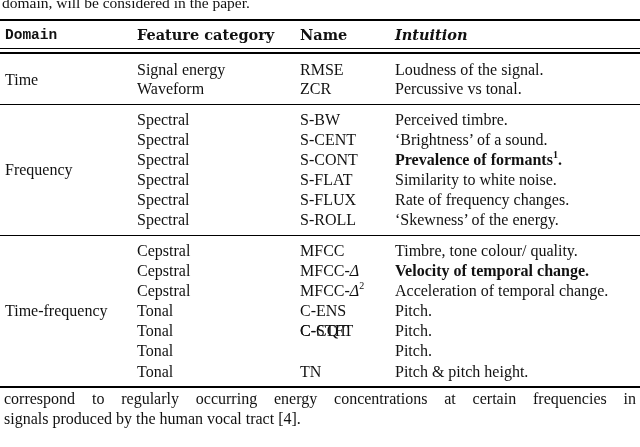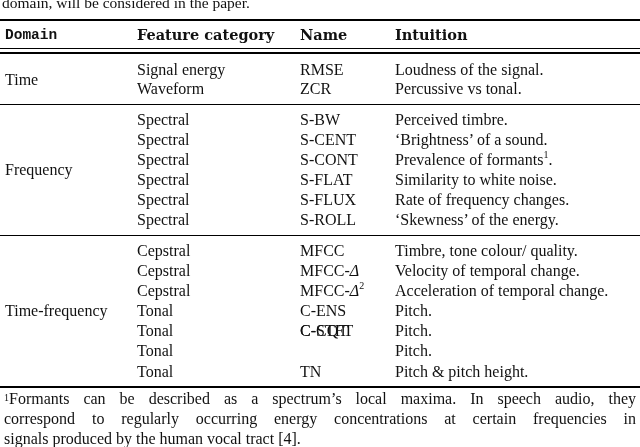--- a/index.html
+++ b/index.html
@@ -39,21 +39,21 @@
 
 <div class="page">
   <div class="lead">domain, will be considered in the paper.</div>
 
   <div class="rule" style="top:19px;height:2px;"></div>
 
   <div>
     <span class="cell hdr c1" style="top:25px;font-family:Liberation Mono, monospace;">Domain</span>
     <span class="cell hdr c2" style="top:25px;">Feature category</span>
     <span class="cell hdr c3" style="top:25px;">Name</span>
-    <span class="cell hdr c4" style="top:25px;">Intuition</span>
+    <span class="cell hdr c4" style="top:25px;font-style:italic;">Intuition</span>
   </div>
 
   <div class="rule" style="top:48px;height:1px;"></div>
   <div class="rule" style="top:52px;height:2px;"></div>
 
   <div>
     <span class="cell c1" style="top:70px;">Time</span>
 
     <div>
       <span class="cell c2" style="top:60px;">Signal energy</span>
@@ -78,21 +78,21 @@
       <span class="cell c4" style="top:110px;">Perceived timbre.</span>
     </div>
     <div>
       <span class="cell c2" style="top:130px;">Spectral</span>
       <span class="cell c3" style="top:130px;">S-CENT</span>
       <span class="cell c4" style="top:130px;">‘Brightness’ of a sound.</span>
     </div>
     <div>
       <span class="cell c2" style="top:150px;">Spectral</span>
       <span class="cell c3" style="top:150px;">S-CONT</span>
-      <span class="cell c4" style="top:150px;"><span>Prevalence of formants</span><sup>1</sup><span>.</span></span>
+      <span class="cell c4" style="top:150px;font-weight:bold;"><span>Prevalence of formants</span><sup>1</sup><span>.</span></span>
     </div>
     <div>
       <span class="cell c2" style="top:170px;">Spectral</span>
       <span class="cell c3" style="top:170px;">S-FLAT</span>
       <span class="cell c4" style="top:170px;">Similarity to white noise.</span>
     </div>
     <div>
       <span class="cell c2" style="top:190px;">Spectral</span>
       <span class="cell c3" style="top:190px;">S-FLUX</span>
       <span class="cell c4" style="top:190px;">Rate of frequency changes.</span>
@@ -110,21 +110,21 @@
     <span class="cell c1" style="top:301px;">Time-frequency</span>
 
     <div>
       <span class="cell c2" style="top:241px;">Cepstral</span>
       <span class="cell c3" style="top:241px;">MFCC</span>
       <span class="cell c4" style="top:241px;">Timbre, tone colour/ quality.</span>
     </div>
     <div>
       <span class="cell c2" style="top:261px;">Cepstral</span>
       <span class="cell c3" style="top:261px;"><span>MFCC-</span><span class="delta">Δ</span></span>
-      <span class="cell c4" style="top:261px;">Velocity of temporal change.</span>
+      <span class="cell c4" style="top:261px;font-weight:bold;">Velocity of temporal change.</span>
     </div>
     <div>
       <span class="cell c2" style="top:281px;">Cepstral</span>
       <span class="cell c3" style="top:281px;"><span>MFCC-</span><span class="delta">Δ</span><sup>2</sup></span>
       <span class="cell c4" style="top:281px;">Acceleration of temporal change.</span>
     </div>
     <div>
       <span class="cell c2" style="top:301px;">Tonal</span>
       <span class="cell c3" style="top:301px;">C-ENS</span>
       <span class="cell c4" style="top:301px;">Pitch.</span>
@@ -142,17 +142,16 @@
     <div>
       <span class="cell c2" style="top:362px;">Tonal</span>
       <span class="cell c3" style="top:362px;">TN</span>
       <span class="cell c4" style="top:362px;">Pitch &amp; pitch height.</span>
     </div>
   </div>
 
   <div class="rule" style="top:386px;height:2px;"></div>
 
   <div class="footnote">
-    <span class="line"><span class="fn-mark">1</span><span>Formants can be described as a spectrum’s local maxima. In speech audio, they</span></span>
     <span class="line">correspond to regularly occurring energy concentrations at certain frequencies in</span>
     <span class="line last">signals produced by the human vocal tract [4].</span>
   </div>
 </div>
 
 </body></html>

